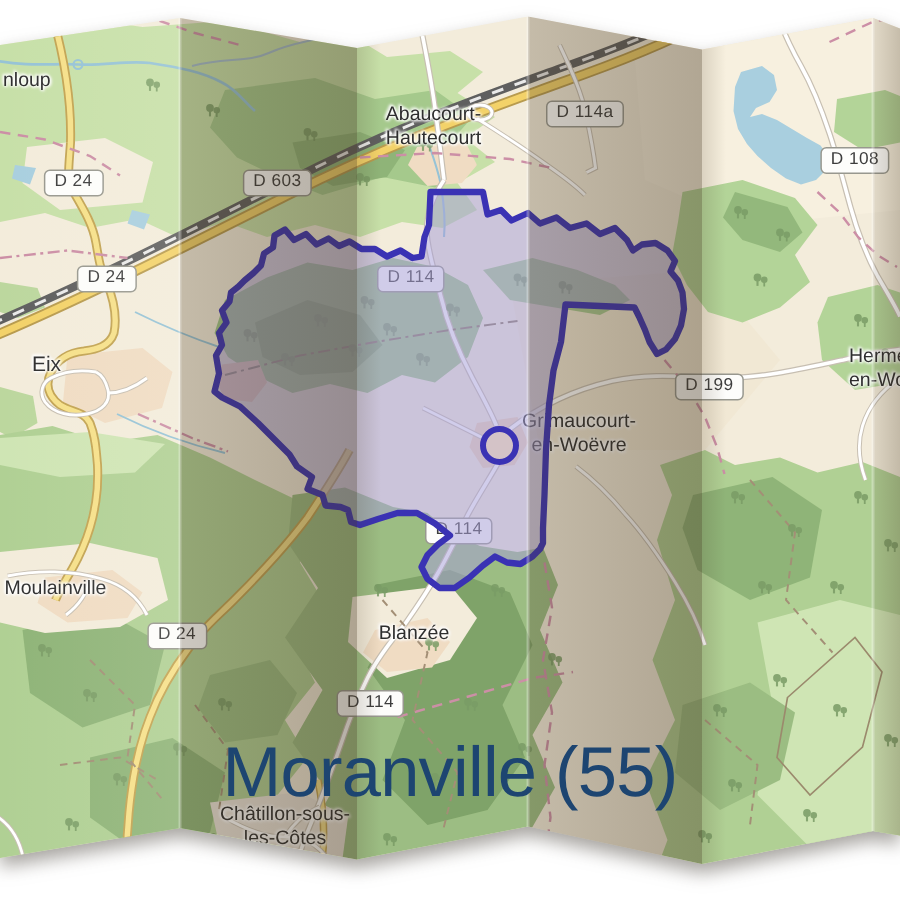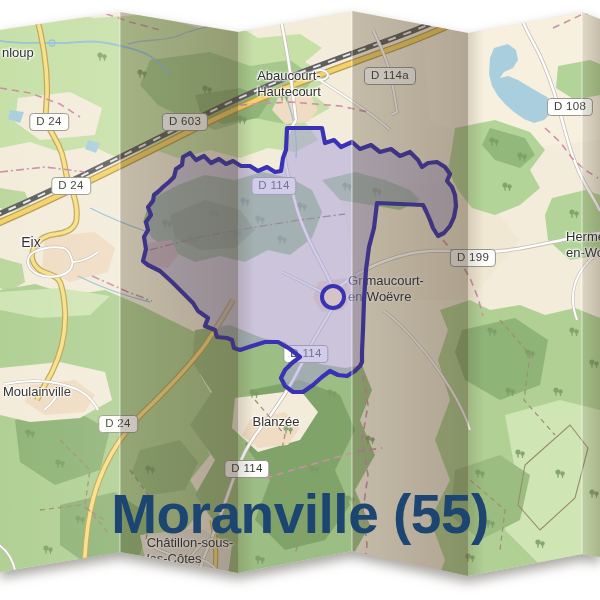--- a/index.html
+++ b/index.html
@@ -7,39 +7,39 @@
          font-family:"Liberation Sans",sans-serif;}
   .paper-shadow{position:absolute;inset:0;filter:drop-shadow(0 6px 6px rgba(95,90,82,0.55));}
   .map-clip{position:absolute;inset:0;
     clip-path:polygon(0px 30px,120px 12px,238px 32px,352px 11px,468px 33px,582px 12px,600px 19px,
                       600px 557px,582px 554px,468px 576px,352px 551px,238px 573px,120px 552px,0px 572px);}
   .layer{position:absolute;inset:0;}
   svg.mapsvg{position:absolute;left:0;top:0;}
 
   
   .town{position:absolute;transform:translate(-50%,-50%);font-size:13px;color:#2e2e2e;
-        text-align:left;white-space:pre-line;line-height:1.25;
+        text-align:center;white-space:pre-line;line-height:1.25;
         text-shadow:0 0 2px #fff,0 0 2px #fff,0 0 3px #fff,1px 1px 2px #fff,-1px -1px 2px #fff;}
   .town.anchor-left{transform:none;text-align:left;}
   .shield{position:absolute;transform:translate(-50%,-50%);background:#fdfdfb;
           border:1.4px solid #98988f;border-radius:4px;padding:0 6px 1px;font-size:11.5px;
           line-height:15px;color:#3d3d3d;letter-spacing:.3px;white-space:nowrap;}
 
   
   .band{position:absolute;top:0;height:600px;pointer-events:none;}
   .band.dark1{left:120px;width:118px;background:linear-gradient(to right,rgba(72,56,34,.27),rgba(72,56,34,.40));}
   .band.dark2{left:352px;width:116px;background:linear-gradient(to right,rgba(72,56,34,.27),rgba(72,56,34,.40));}
   .band.valley1{left:238px;width:16px;background:linear-gradient(to right,rgba(72,56,34,.16),rgba(72,56,34,0));}
   .band.valley2{left:468px;width:16px;background:linear-gradient(to right,rgba(72,56,34,.16),rgba(72,56,34,0));}
   .band.edge-right{left:582px;width:18px;background:linear-gradient(to right,rgba(72,56,34,.12),rgba(72,56,34,.28));}
   .band.light1{left:0;width:120px;background:linear-gradient(to right,rgba(255,255,255,0),rgba(255,252,242,.12));}
   .band.peak{width:2px;background:rgba(255,255,255,.30);}
 
   .map-title{position:absolute;left:300px;top:514px;transform:translate(-50%,-50%);
-             font-size:55px;font-weight:700;letter-spacing:-.5px;color:#1d4571;white-space:nowrap;}
+             font-size:47px;font-weight:400;letter-spacing:-.5px;color:#1d4571;white-space:nowrap;}
 </style>
 </head>
 <body>
 
 <div class="stage">
   <div class="paper-shadow">
     <div class="map-clip">
 
       <svg class="mapsvg" width="600" height="600" viewBox="0 0 600 600">
         <defs>

